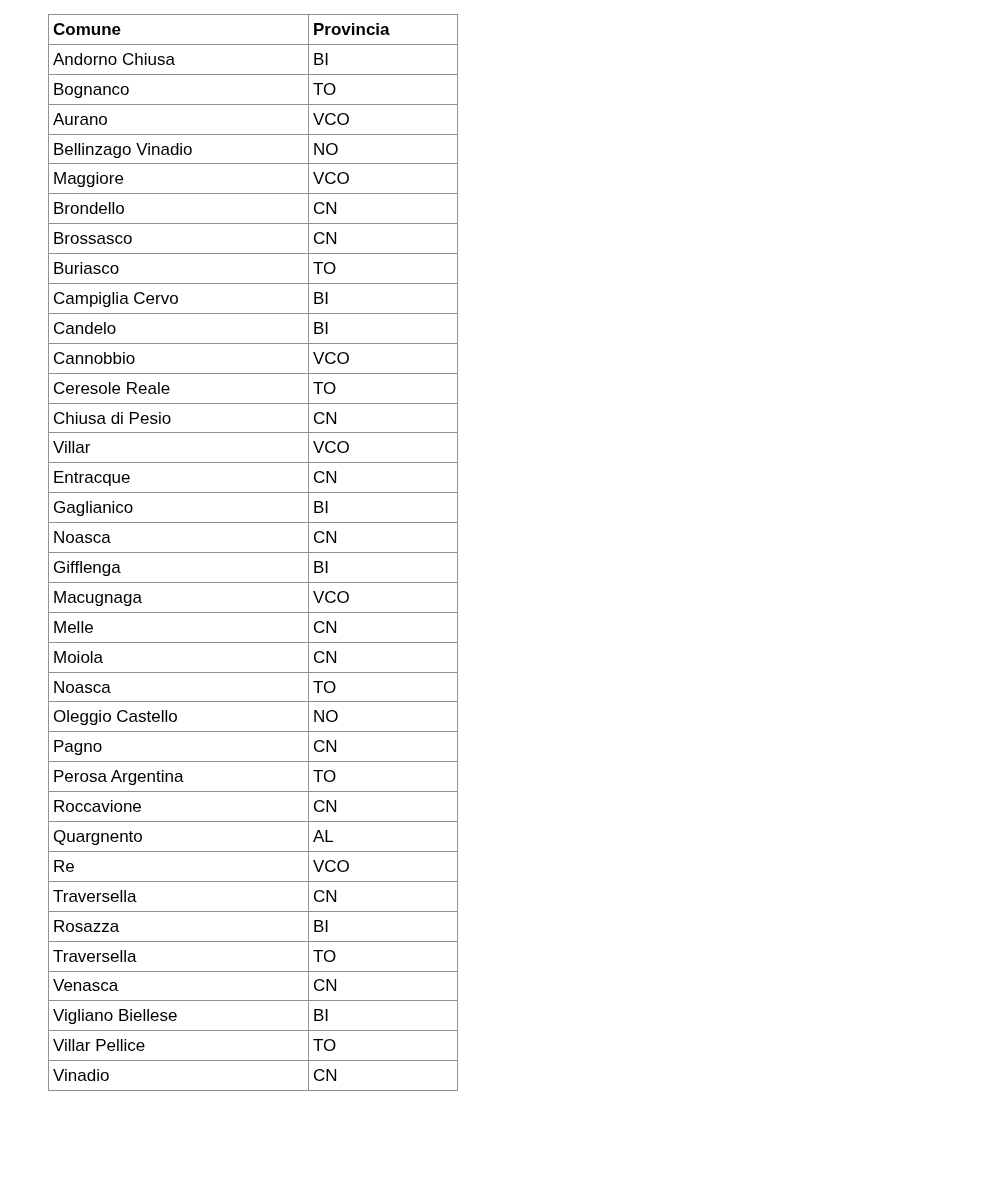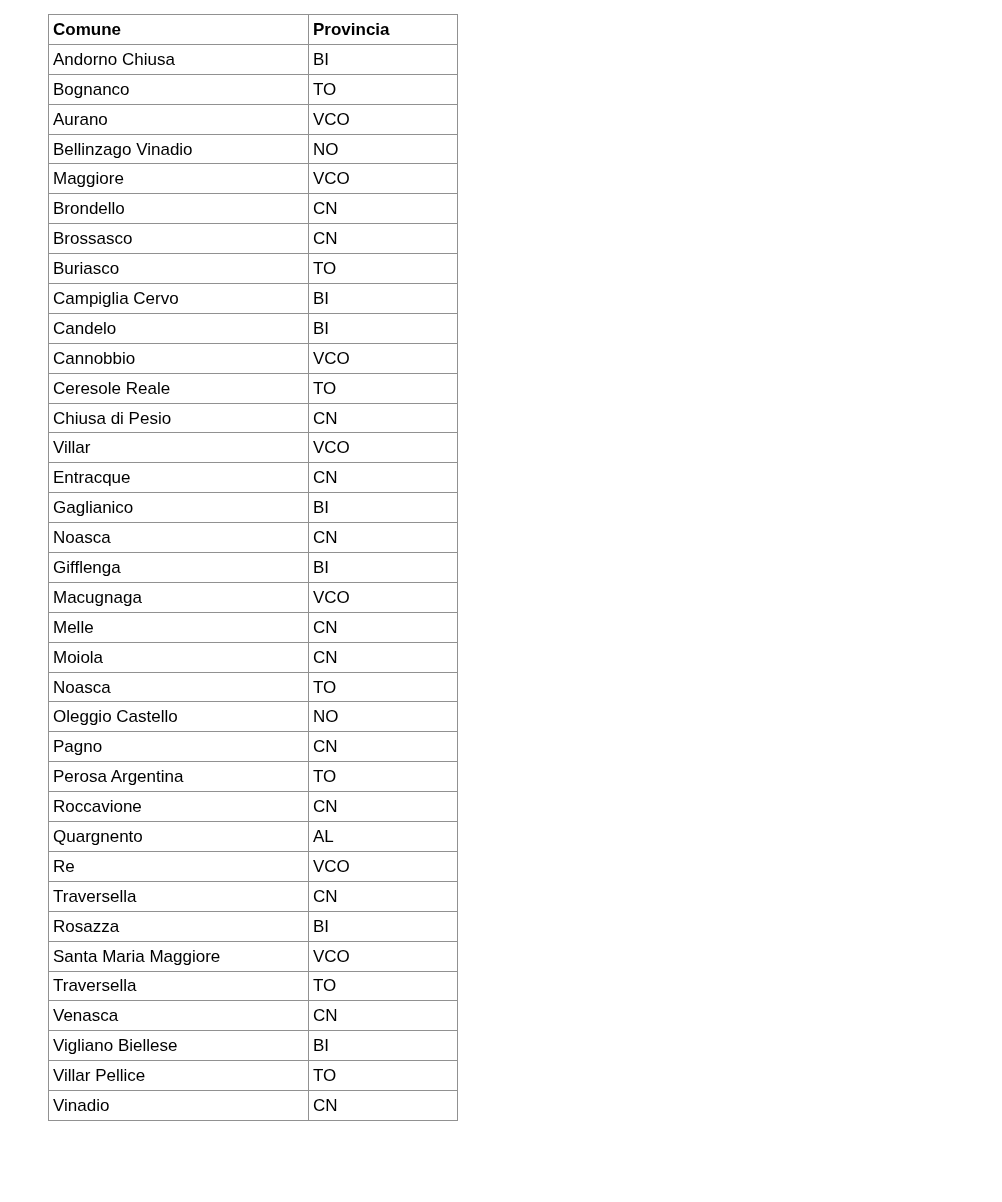--- a/index.html
+++ b/index.html
@@ -171,24 +171,20 @@
       </tr>
       <tr>
         <td>Traversella</td>
         <td>CN</td>
       </tr>
       <tr>
         <td>Rosazza</td>
         <td>BI</td>
       </tr>
       <tr>
-        <td>Santa Maria Maggiore</td>
-        <td>VCO</td>
-      </tr>
-      <tr>
         <td>Traversella</td>
         <td>TO</td>
       </tr>
       <tr>
         <td>Venasca</td>
         <td>CN</td>
       </tr>
       <tr>
         <td>Vigliano Biellese</td>
         <td>BI</td>

